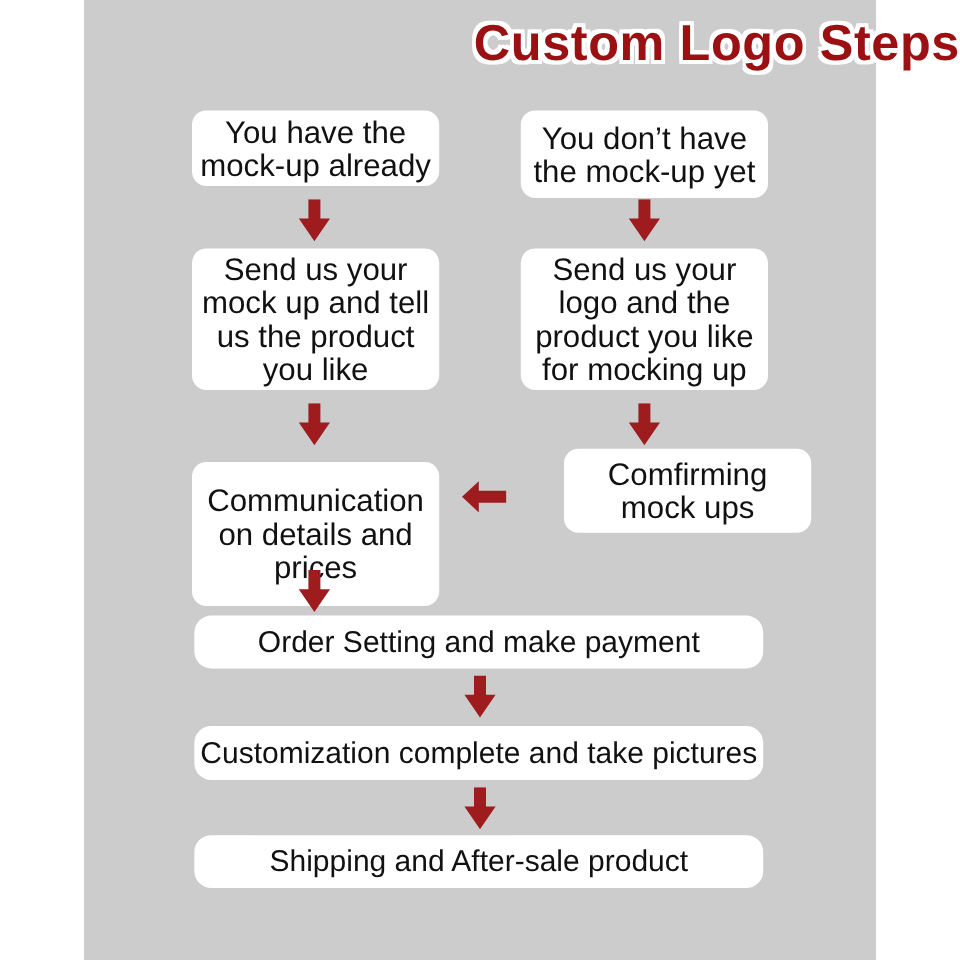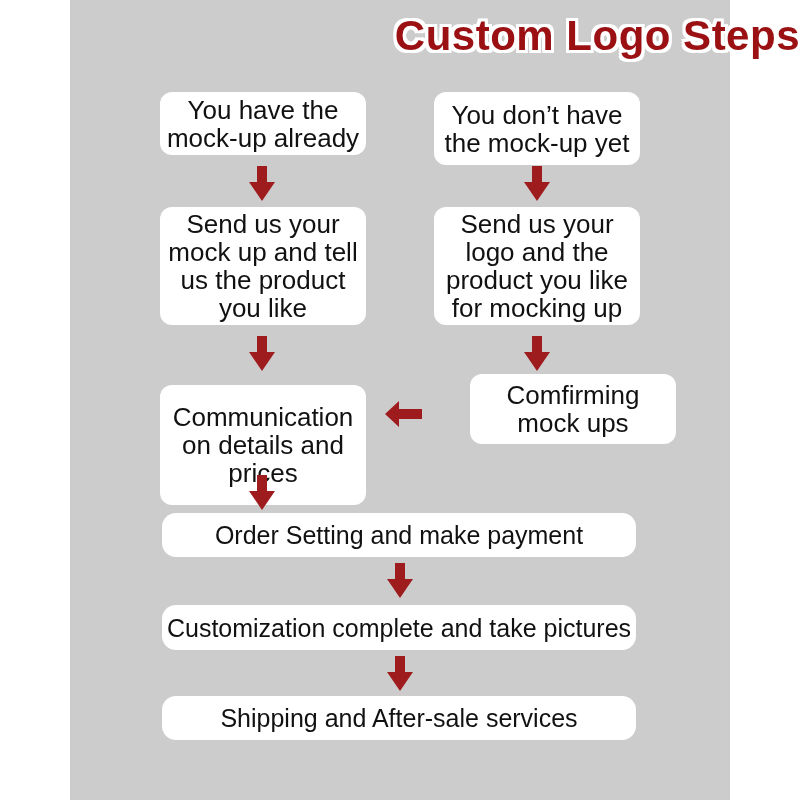--- a/index.html
+++ b/index.html
@@ -135,13 +135,13 @@
 </div>
 
 <div class="box wide-box" style="top:605px; height:45px;">Customization complete and take pictures</div>
 
 <div class="arrow" style="left:385px; top:656px; width:30px; height:36px;">
   <svg viewBox="0 0 30 36">
       <polygon points="10,0 20,0 20,16 28,16 15,35 2,16 10,16" fill="currentColor"></polygon>
     </svg>
 </div>
 
-<div class="box wide-box" style="top:696px; height:44px;">Shipping and After-sale services</div>
+<div class="box wide-box" style="top:696px; height:44px;">Shipping and After-sale product</div>
 
 </body></html>

